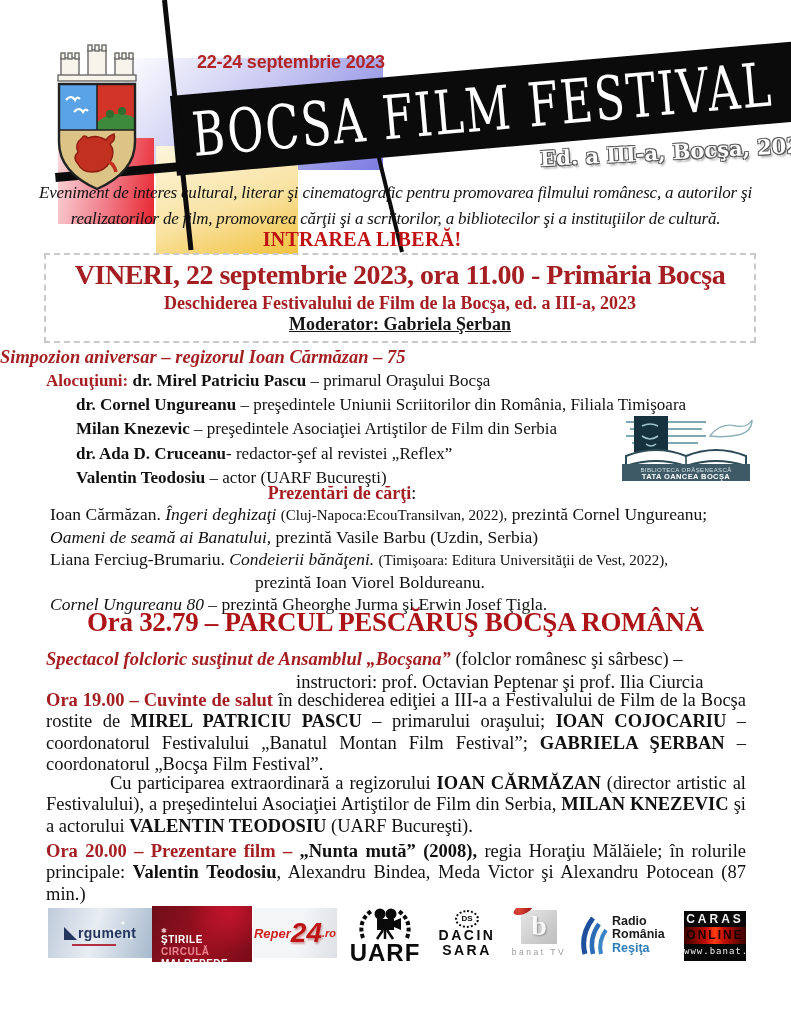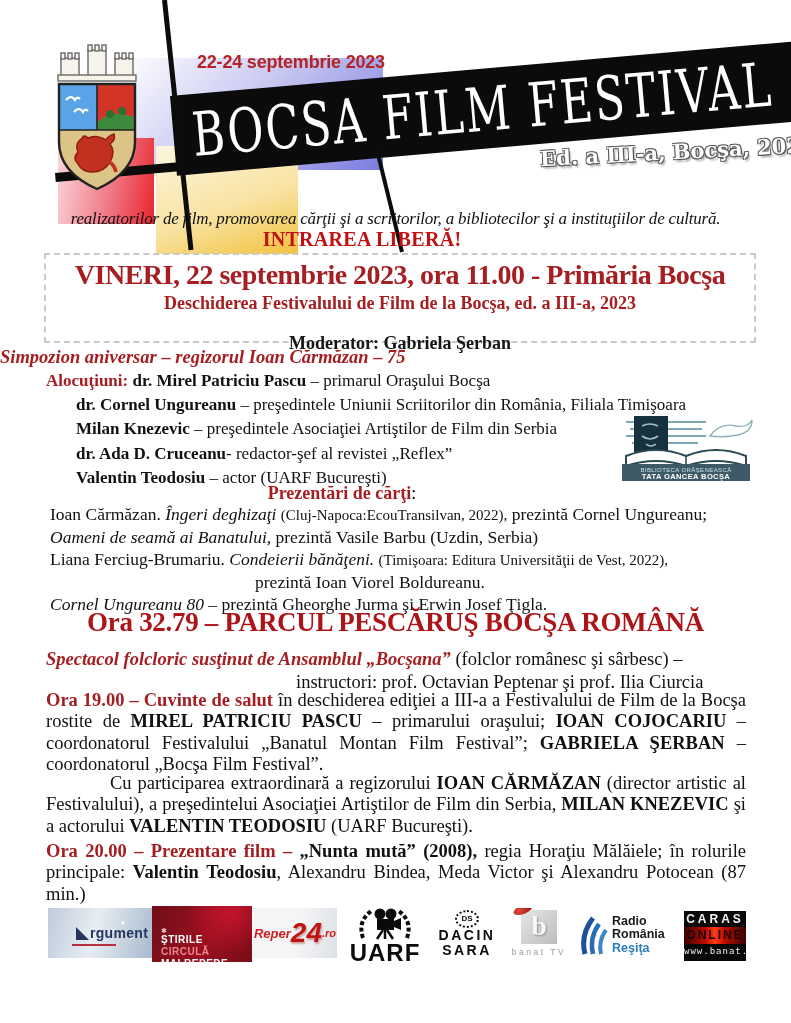--- a/index.html
+++ b/index.html
@@ -61,21 +61,21 @@
   
   #opening-box{
     position:absolute;left:44px;top:253px;width:708px;height:86px;
     border:2px dashed #c9c9c9;background:transparent;text-align:center;
   }
   #opening-heading{
     margin-top:4px;font-weight:700;font-size:28px;letter-spacing:-0.5px;
     color:var(--red);white-space:nowrap;
   }
   #opening-sub{margin-top:2px;font-weight:700;font-size:18px;color:var(--red);white-space:nowrap;}
-  #opening-moderator{margin-top:19px;font-weight:700;font-size:18px;color:#151515;}
+  #opening-moderator{margin-top:0;font-weight:700;font-size:18px;color:#151515;text-decoration:underline;}
   
   #symposium{
     position:absolute;left:0;top:347px;width:791px;text-align:left;
     font-weight:700;font-style:italic;font-size:18.5px;color:var(--red);
   }
   
   #speeches{position:absolute;left:46px;top:369px;width:712px;font-size:17px;line-height:24.2px;}
   #speeches .line{white-space:nowrap;}
   #speeches .line.indent{padding-left:30px;}
   
@@ -114,21 +114,21 @@
   #library-logo{position:absolute;left:618px;top:414px;}
   
   .logo{position:absolute;overflow:hidden;}
   #logo-argument{
     left:48px;top:908px;width:104px;height:50px;
     background:
       radial-gradient(circle at 72% 30%, rgba(255,255,255,.9) 1px, transparent 2px),
       radial-gradient(circle at 80% 60%, rgba(255,255,255,.8) 1px, transparent 2px),
       radial-gradient(circle at 64% 45%, rgba(255,255,255,.8) 1px, transparent 2px),
       linear-gradient(105deg,#bfcbdb 0%,#e8edf3 45%,#a6b9cd 100%);
-    display:flex;align-items:center;justify-content:flex-start;padding-left:28px;box-sizing:border-box;
+    display:flex;align-items:center;justify-content:flex-start;padding-left:16px;box-sizing:border-box;
   }
   .argument-tri{width:0;height:0;border-bottom:13px solid #24355e;border-right:13px solid transparent;margin-right:1px;}
   .argument-text{font-family:"Liberation Sans",sans-serif;font-weight:700;font-size:14px;color:#24355e;letter-spacing:0.3px;}
   .argument-underline{position:absolute;left:24px;bottom:12px;width:44px;height:2px;background:#b43040;}
   #logo-stirile{
     left:152px;top:906px;width:100px;height:56px;color:#fff;
     background:
       radial-gradient(circle at 78% 10%, #c2142c 0%, rgba(194,20,44,0) 45%),
       linear-gradient(115deg,#6e0e18 0%,#9c1020 55%,#7a0c18 100%);
     font-family:"Liberation Sans",sans-serif;
@@ -244,20 +244,21 @@
       <path d="M14,58 q5,-6 9,0 q2,-4 5,-1" fill="none" stroke="#ffffff" stroke-width="2.2"></path>
       <path d="M22,70 q5,-6 9,0 q2,-4 5,-1" fill="none" stroke="#ffffff" stroke-width="2.2"></path>
       <path d="M30,96 q-8,6 -4,14 q-6,6 0,12 q4,8 14,8 q12,0 18,-10 q6,-10 0,-18 q6,-4 4,-10 q-6,2 -8,6 q-10,-6 -18,-2 q-4,-4 -6,0 Z" fill="#c23020" stroke="#8f1d10" stroke-width="1.5"></path>
       <path d="M52,118 q10,2 12,12" fill="none" stroke="#c23020" stroke-width="3.5"></path>
     </g>
     <path d="M7,42 H83 V100 Q83,130 45,147 Q7,130 7,100 Z" fill="none" stroke="#222" stroke-width="2.4"></path>
     <line x1="45" y1="42" x2="45" y2="88" stroke="#222" stroke-width="1.6"></line>
     <line x1="7" y1="88" x2="83" y2="88" stroke="#222" stroke-width="1.6"></line>
   </svg>
 
+  <div class="desc-line" id="desc1">Eveniment de interes cultural, literar şi cinematografic pentru promovarea filmului românesc, a autorilor şi</div>
   <div class="desc-line" id="desc2">realizatorilor de film, promovarea cărţii şi a scriitorilor, a bibliotecilor şi a instituţiilor de cultură.</div>
 
   <div id="free-entry">INTRAREA LIBERĂ!</div>
 
   <div id="opening-box">
     <div id="opening-heading">VINERI, 22 septembrie 2023, ora 11.00 - Primăria Bocşa</div>
     <div id="opening-sub">Deschiderea Festivalului de Film de la Bocşa, ed. a III-a, 2023</div>
     <div id="opening-moderator">Moderator: Gabriela Şerban</div>
   </div>
 

